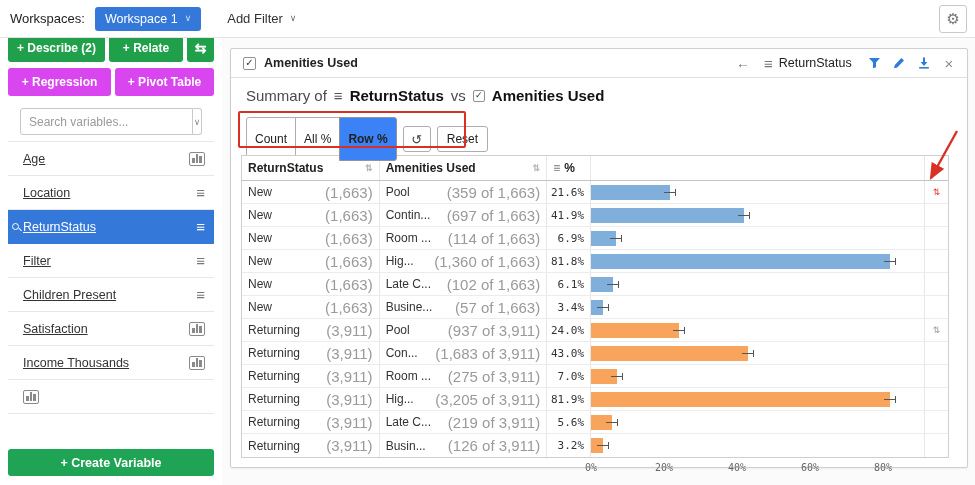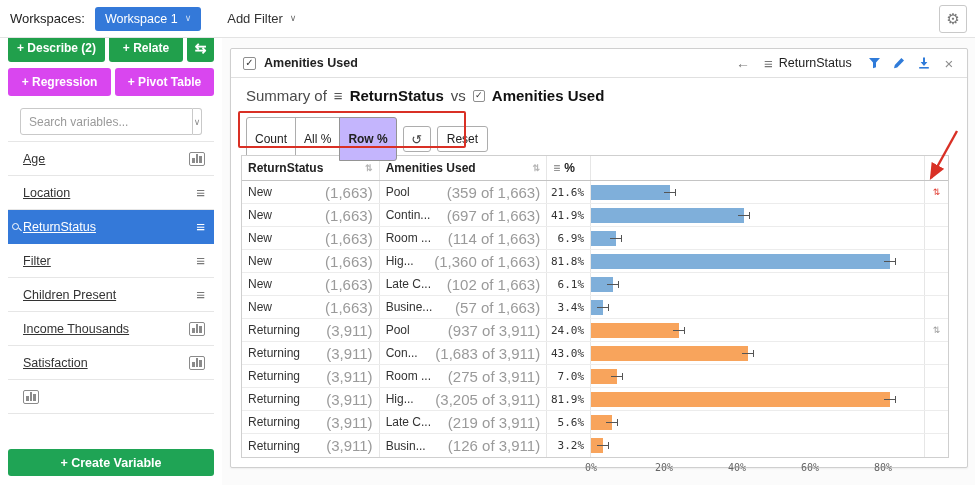--- a/index.html
+++ b/index.html
@@ -78,21 +78,21 @@
   .panel-title b { color:#111; }
   .title-list-glyph { font-size:15px; color:#555; font-weight:bold; }
   .cb.small { width:12px; height:12px; font-size:9px; }
 
   .toolbar { position:absolute; left:15px; top:68px; display:flex; align-items:center; }
   .tg { display:flex; }
   .tg-btn { height:44px; padding:0 8px; border:1px solid #adadad; background:#fff; font-size:12px;
     color:#222; margin-left:-1px; cursor:pointer; font-family:inherit; }
   .tg-btn:first-child { border-radius:3px 0 0 3px; margin-left:0; }
   .tg-btn:last-child { border-radius:0 3px 3px 0; }
-  .tg-btn.active { background:#c4b5fd; font-weight:bold; border-color:#949494; position:relative; z-index:1; }
+  .tg-btn.active { background:#3b82f6; font-weight:bold; border-color:#949494; position:relative; z-index:1; }
   .btn-refresh { width:28px; height:26px; border:1px solid #adadad; background:#fff; border-radius:3px;
     margin-left:6px; color:#444; font-size:13px; cursor:pointer; }
   .btn-reset { height:26px; border:1px solid #adadad; background:#fff; border-radius:3px;
     margin-left:6px; padding:0 9px; font-size:12px; color:#222; cursor:pointer; font-family:inherit; }
 
   
   .tbl { position:absolute; left:10px; top:106px; width:708px; border:1px solid #cfcfcf; background:#fff; }
   .thead { display:flex; height:25px; border-bottom:1px solid #c4c4c4; font-weight:bold; font-size:12px;
     color:#222; align-items:stretch; }
   .trow { display:flex; height:23px; border-bottom:1px solid #ececec; font-size:12px; }
@@ -183,30 +183,30 @@
     <span class="var-label">Filter</span>
     <span class="var-icon list-glyph">≡</span>
   </div>
       <div class="var-row">
 
     <span class="var-label">Children Present</span>
     <span class="var-icon list-glyph">≡</span>
   </div>
       <div class="var-row">
 
-    <span class="var-label">Income Thousands</span>
+    <span class="var-label">Satisfaction</span>
     <span class="var-icon hist-icon">
           <i style="height: 5px;"></i>
           <i style="height: 9px;"></i>
           <i style="height: 7px;"></i>
         </span>
   </div>
       <div class="var-row">
 
-    <span class="var-label">Satisfaction</span>
+    <span class="var-label">Income Thousands</span>
     <span class="var-icon hist-icon">
           <i style="height: 5px;"></i>
           <i style="height: 9px;"></i>
           <i style="height: 7px;"></i>
         </span>
   </div>
       <div class="var-row">
 
     <span class="var-icon hist-icon">
           <i style="height: 5px;"></i>

